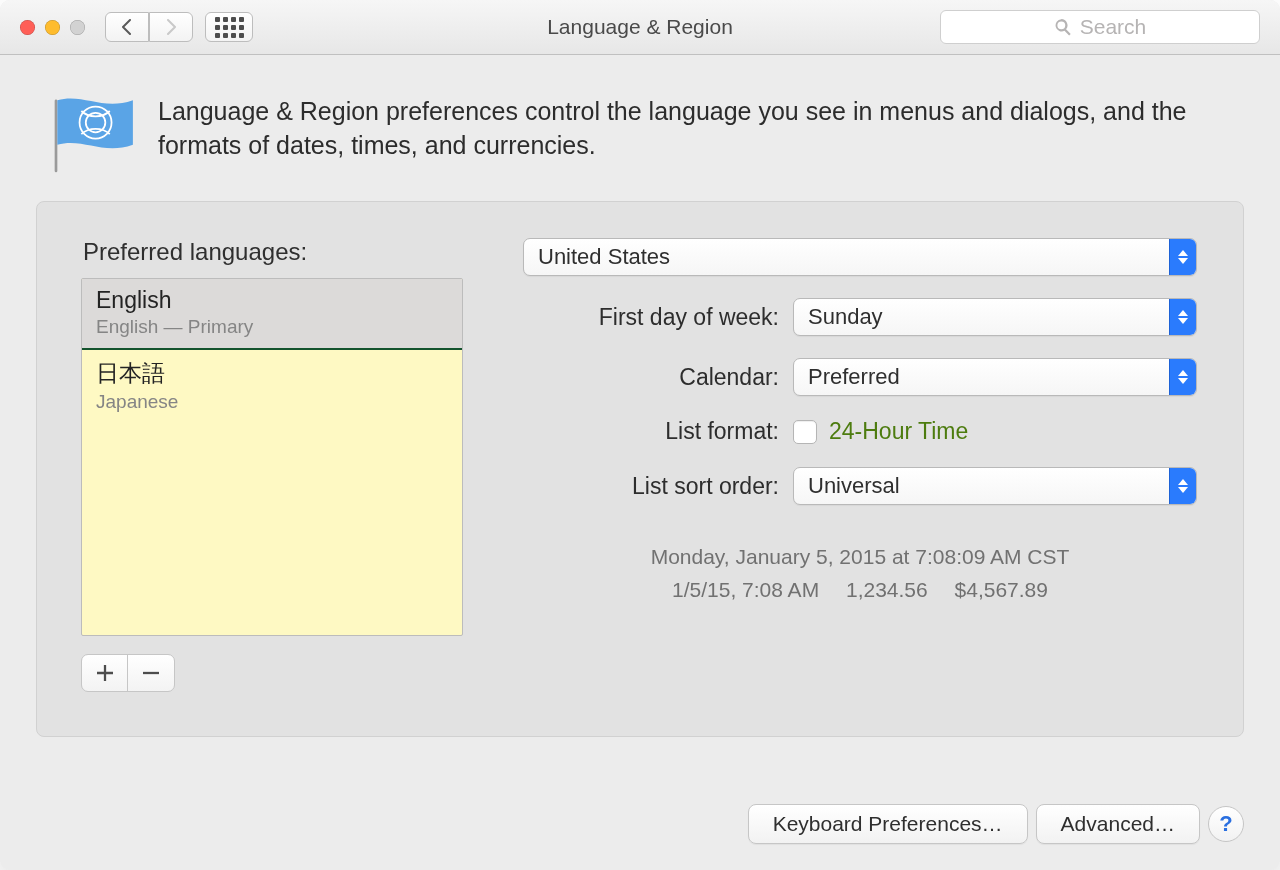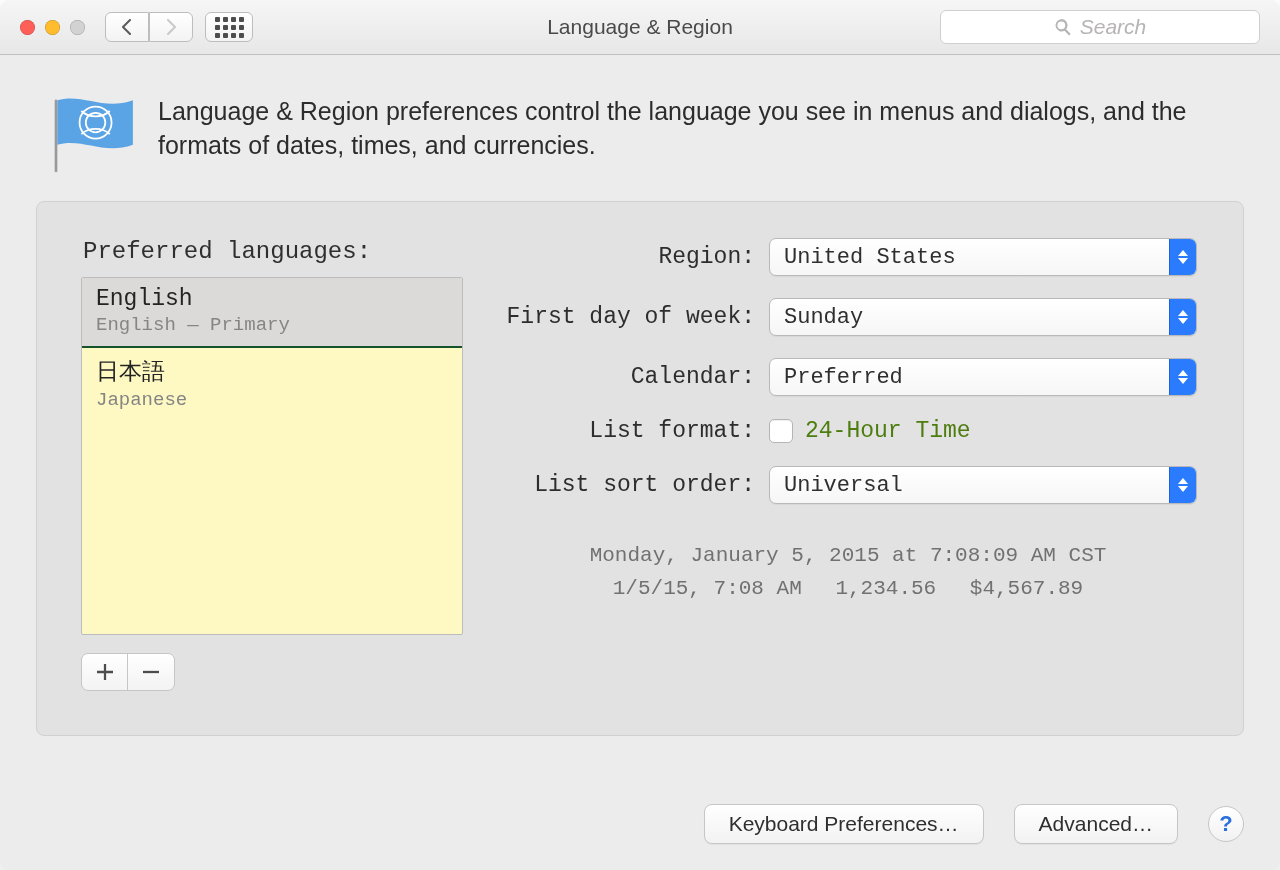--- a/index.html
+++ b/index.html
@@ -43,34 +43,34 @@
   .nav-seg .tb-btn:first-child{border-radius:6px 0 0 6px;border-right-width:.5px}
   .nav-seg .tb-btn:last-child{border-radius:0 6px 6px 0;border-left-width:.5px;color:#c6c6c6}
   .grid-btn{width:48px;border-radius:6px;margin-left:12px}
   .titlebar-title{
     position:absolute;left:50%;transform:translateX(-50%);
     font-size:21px;color:#4a4a4a;
   }
   .search{
     margin-left:auto;height:32px;width:318px;border-radius:6px;
     background:#fff;border:1px solid #cfcfcf;display:flex;align-items:center;justify-content:center;
-    color:#b6b4b4;font-size:21px;gap:8px;font-style:italic;
+    color:#b6b4b4;font-size:21px;gap:8px;
   }
   .search svg{width:18px;height:18px;fill:#b6b4b4}
 
   
   .header-blurb{display:flex;align-items:flex-start;padding:40px 40px 26px 46px;gap:20px}
   .un-flag{width:92px;height:80px;position:relative;flex:none}
   .un-flag svg{width:100%;height:100%}
   .blurb-text{font-size:25px;line-height:1.35;color:#2c2c2c}
 
   
   .pane{
     margin:0 36px;background:var(--panel-bg);border:1px solid #d1d1d1;border-radius:8px;
-    padding:36px 46px 44px 44px;box-sizing:border-box;display:flex;gap:36px;font-family:Liberation Mono, monospace;
+    padding:36px 46px 44px 44px;box-sizing:border-box;display:flex;gap:60px;
   }
   .left-col{width:382px;flex:none}
   .left-col h3{margin:0 0 12px 2px;font-size:24px;font-weight:400;color:#2f2f2f}
   .lang-list{
     height:356px;background:#fef9c3;border:1px solid #bcbcbc;border-radius:2px;
     overflow:hidden;
   }
   .lang-item{padding:8px 14px 10px}
   .lang-item.selected{background:#dcdad9}
   .lang-item + .lang-item{border-top:2px solid #14532d}
@@ -111,21 +111,21 @@
   }
   .chk-text{font-size:23px;color:#4d7c0f}
 
   .sample{
     margin-top:14px;text-align:center;color:#717171;font-size:21px;line-height:1.55;
   }
 
   
   .footer{
     position:absolute;left:0;right:0;bottom:26px;display:flex;align-items:center;justify-content:flex-end;
-    padding:0 36px;gap:30px;
+    padding:0 36px;gap:8px;
   }
   .push-btn{
     height:40px;padding:0 24px;border:1px solid var(--btn-border);border-radius:8px;
     background:linear-gradient(#ffffff,#f2f2f2);font-size:21px;color:#2f2f2f;
     box-shadow:0 1px 1px rgba(0,0,0,.05);
   }
   .help{
     width:34px;height:34px;border-radius:50%;border:1px solid var(--btn-border);
     background:linear-gradient(#ffffff,#f2f2f2);display:flex;align-items:center;justify-content:center;
     color:#2a6fe0;font-size:22px;font-weight:600;
@@ -227,21 +227,20 @@
           <svg viewBox="0 0 14 14" width="16" height="16">
               <rect x="0" y="6" width="14" height="2" fill="#4d4d4d"></rect>
             </svg>
         </button>
       </div>
     </div>
 
     <div class="right-col">
 
       <div class="form-row">
-        <label>Region:</label>
         <div class="popup">
           <div class="popup-text">United States</div>
           <div class="stepper">
             <svg viewBox="0 0 10 6">
                 <path d="M0 6 5 0l5 6Z"></path>
               </svg>
             <svg viewBox="0 0 10 6">
                 <path d="M0 0 5 6 10 0Z"></path>
               </svg>
           </div>

